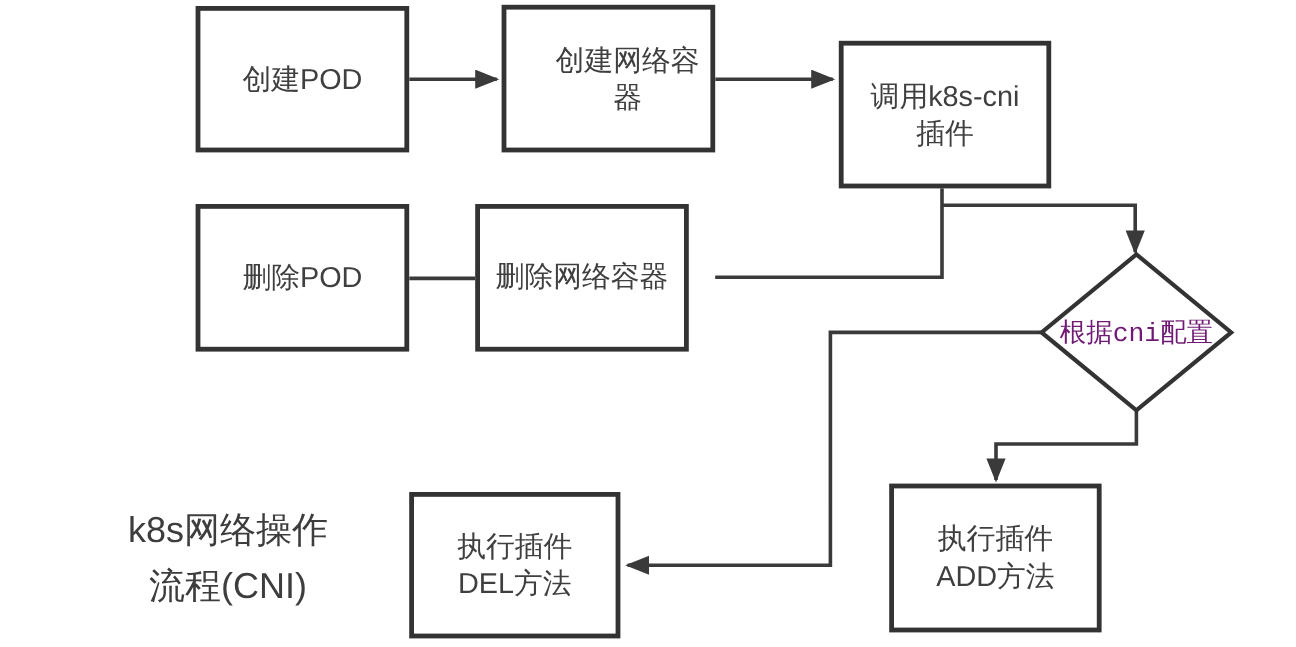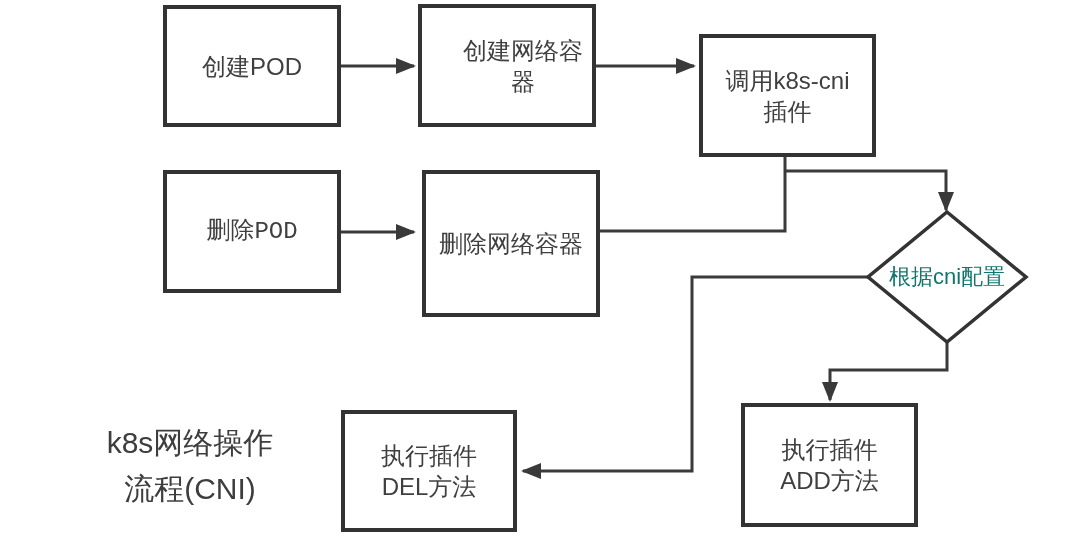--- a/index.html
+++ b/index.html
@@ -35,39 +35,40 @@
     font-size: 24px;
     line-height: 31px;
     text-align: center;
     white-space: pre-line;
   }
   .diamond-label {
     position: absolute;
     display: flex;
     align-items: center;
     justify-content: center;
-    color: #0f766e;
+    color: #701a75;
     font-size: 22px;
     text-align: center;
     white-space: pre-line;
+    font-family: Liberation Mono, monospace;
   }
   .diagram-title {
     position: absolute;
     color: #3d3d3d;
     font-size: 30px;
     line-height: 46px;
     text-align: center;
     white-space: pre-line;
   }
   
   #node-create-pod            { left: 163px; top: 5px;   width: 178px; height: 122px; }
   #node-create-net-container  { left: 418px; top: 4px;   width: 178px; height: 123px; padding-left: 32px; }
   #node-call-cni-plugin       { left: 699px; top: 4px;   width: 177px; height: 123px; margin-top: 30px; }
-  #node-delete-pod            { left: 163px; top: 170px; width: 178px; height: 123px; font-family: Liberation Mono, monospace; }
-  #node-delete-net-container  { left: 422px; top: 170px; width: 178px; height: 147px; }
+  #node-delete-pod            { left: 163px; top: 170px; width: 178px; height: 123px; }
+  #node-delete-net-container  { left: 396px; top: 170px; width: 178px; height: 123px; font-family: Liberation Serif, serif; }
   #node-exec-add              { left: 741px; top: 403px; width: 177px; height: 124px; }
   #node-exec-del              { left: 341px; top: 410px; width: 176px; height: 122px; }
   #label-decision             { left: 867px; top: 255px; width: 160px; height: 44px; }
   #title-block                { left: 65px;  top: 420px; width: 250px; }
 </style>
 </head>
 <body>
 
 <div class="canvas">
 

